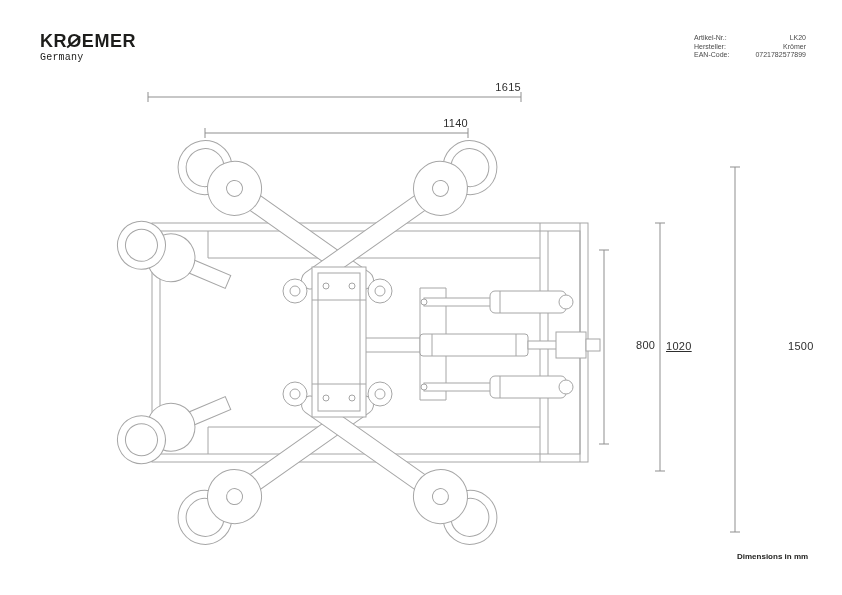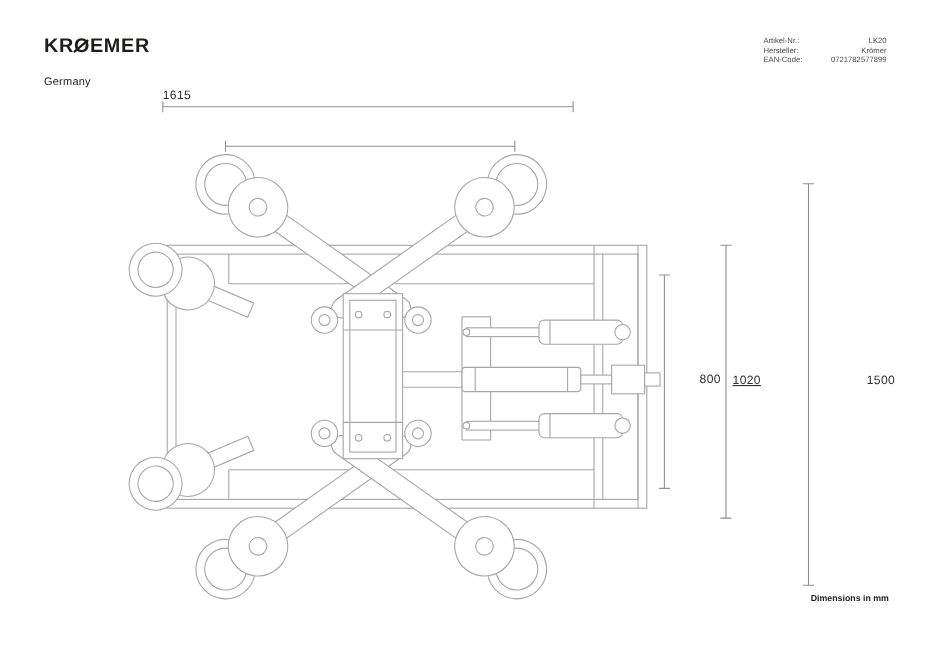--- a/index.html
+++ b/index.html
@@ -6,31 +6,31 @@
   html,body { background:#ffffff; }
   body { font-family:"Liberation Sans", sans-serif; }
   .page { position:relative; width:842px; height:595px; background:#ffffff; overflow:hidden; }
 
   .drawing-svg { position:absolute; left:0; top:0; }
 
   .logo { position:absolute; left:40px; top:32px; color:#1d1d1b; }
   .logo-text { font-size:18px; font-weight:800; letter-spacing:0.6px; line-height:18px; }
   .slashed { position:relative; display:inline-block; }
   .slashed::after { content:""; position:absolute; left:-2px; top:48%; width:17px; height:1.6px; background:#1d1d1b; transform:rotate(-40deg); }
-  .logo-country { font-size:10px; margin-top:19px; letter-spacing:0.2px; color:#1d1d1b; }
+  .logo-country { font-size:10px; margin-top:2px; letter-spacing:0.2px; color:#1d1d1b;font-family:Liberation Mono, monospace; }
 
   .info-block { position:absolute; left:694px; top:34px; width:112px; font-size:7px; color:#4a4a4a; }
   .info-row { display:flex; justify-content:space-between; line-height:8.5px; }
   .info-label { text-align:left; }
   .info-value { text-align:right; }
 
   .dim-label { position:absolute; font-size:11px; color:#2e2e2e; letter-spacing:0.3px; }
-  .dim-label.center { text-align:left; }
+  .dim-label.center { text-align:right; }
 
-  .unit-note { position:absolute; left:737px; top:539px; font-size:8px; font-weight:bold; color:#1d1d1b; }
+  .unit-note { position:absolute; left:737px; top:552px; font-size:8px; font-weight:bold; color:#1d1d1b; }
 </style>
 </head>
 <body>
 
 <div class="page">
 
   <svg class="drawing-svg" width="842" height="595" viewBox="0 0 842 595" xmlns="http://www.w3.org/2000/svg">
 
     <g stroke="#8f8f8f" stroke-width="1" fill="none">
       <path d="M148 97 H521 M148 92 V102 M521 92 V102"></path>
@@ -170,19 +170,20 @@
       <span class="info-label">Hersteller:</span>
       <span class="info-value">Krömer</span>
     </div>
     <div class="info-row">
       <span class="info-label">EAN-Code:</span>
       <span class="info-value">0721782577899</span>
     </div>
   </div>
 
   <div class="dim-label center" style="left:148px; top:81px; width:373px;">1615</div>
+  <div class="dim-label center" style="left:205px; top:117px; width:263px;">1140</div>
   <div class="dim-label" style="left:611px; top:339px;padding-left:25px;">800</div>
   <div class="dim-label" style="left:666px; top:340px;text-decoration:underline;">1020</div>
   <div class="dim-label" style="left:741px; top:340px;margin-left:47px;">1500</div>
 
   <div class="unit-note">Dimensions in mm</div>
 
 </div>
 
 </body></html>

